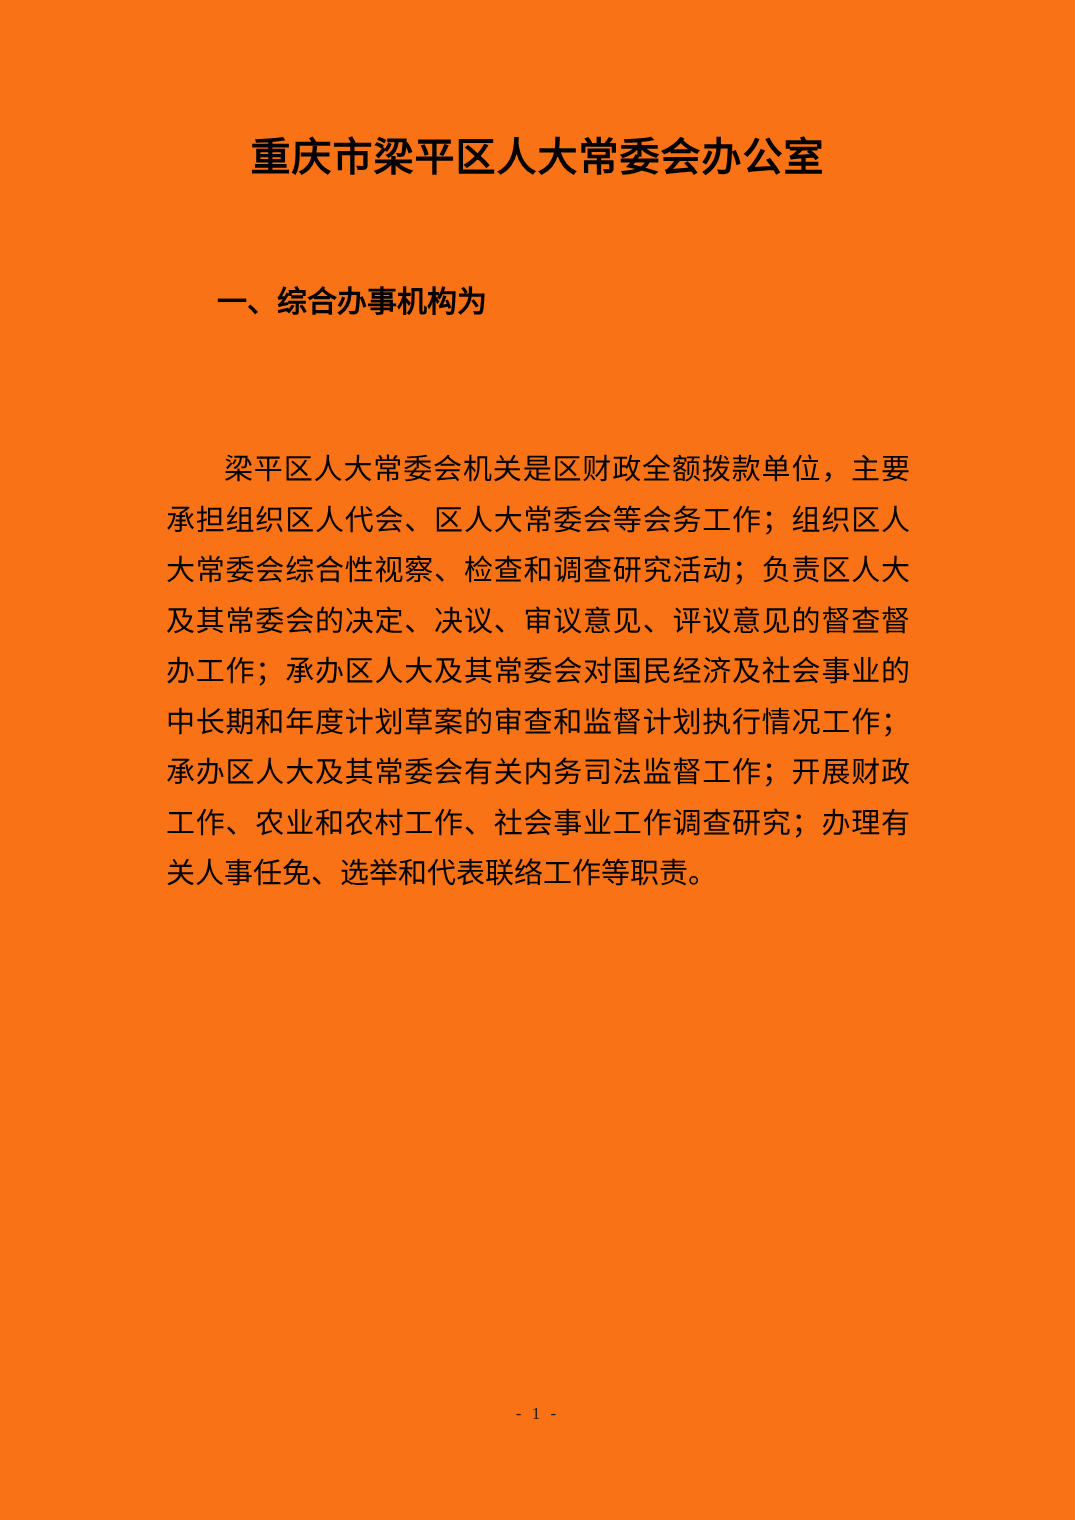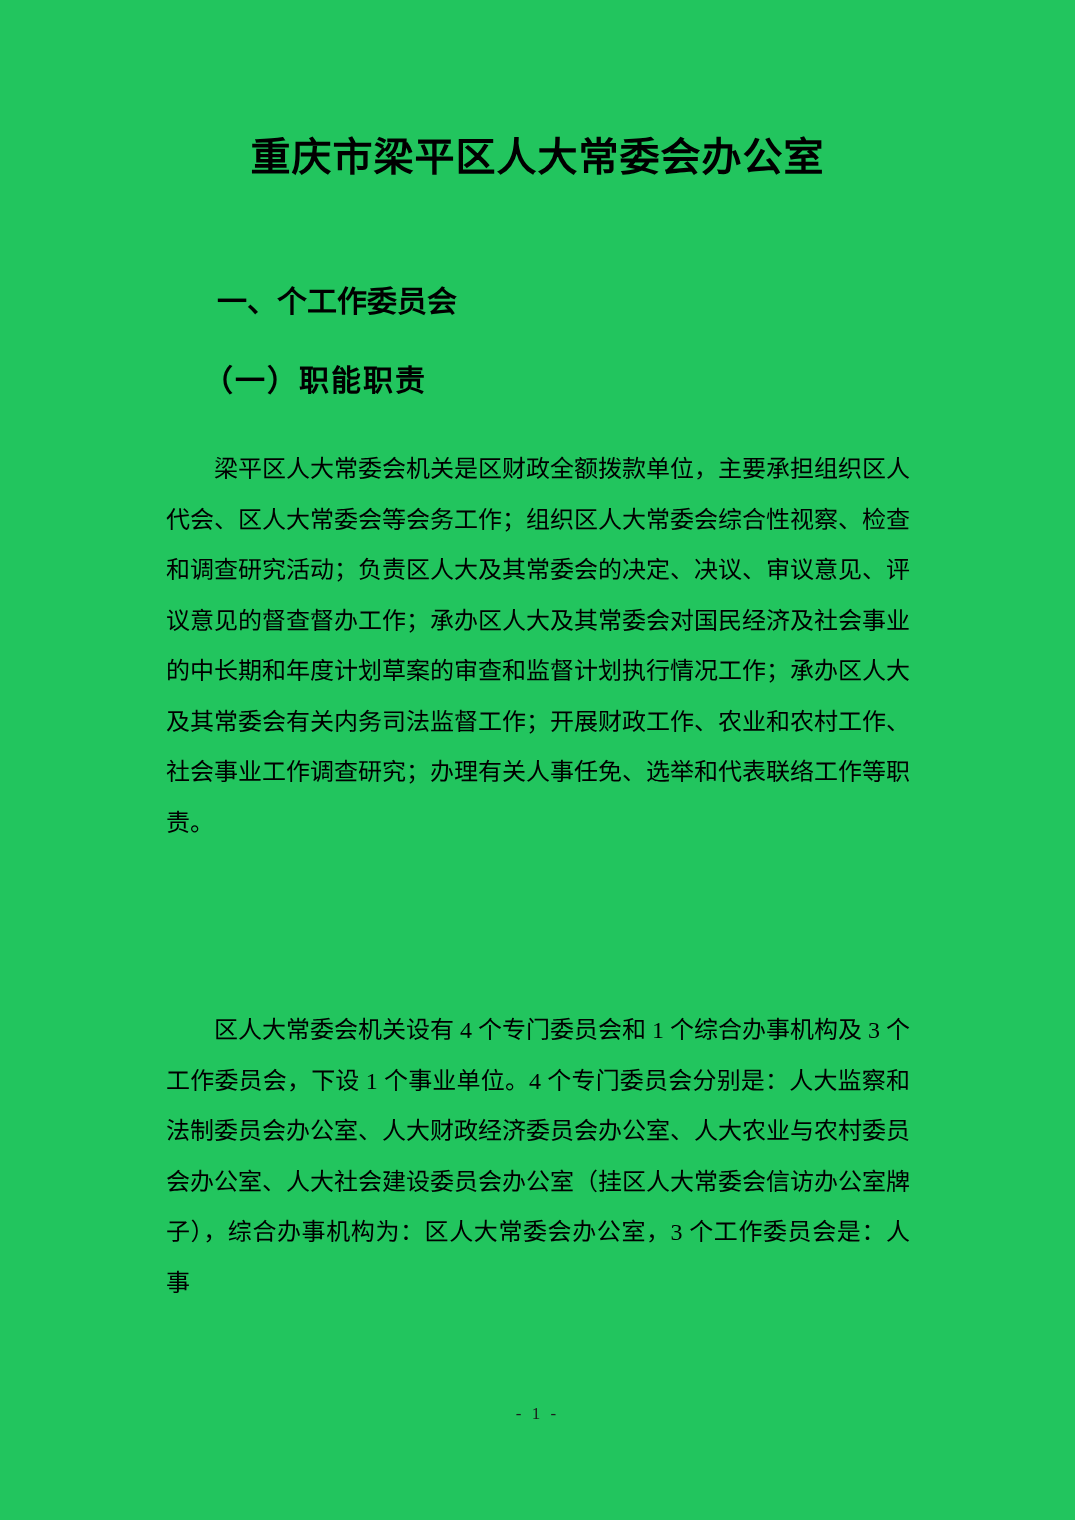--- a/index.html
+++ b/index.html
@@ -5,21 +5,21 @@
 <style>
   html, body {
     margin: 0;
     padding: 0;
     background: #ffffff;
   }
   .page {
     position: relative;
     width: 1075px;
     height: 1520px;
-    background: #22c55e;
+    background: #f97316;
     color: #000000;
     font-family: "Liberation Serif", "DejaVu Serif", serif;
     overflow: hidden;
   }
   
   .doc-title {
     position: absolute;
     left: 0;
     width: 1075px;
     margin: 0;
@@ -63,21 +63,21 @@
   .sub-heading.s2pos { top: 927px; }
 
   
   .body-para {
     position: absolute;
     left: 166px;
     width: 744px;
     margin: 0;
     font-family: "Liberation Serif", "DejaVu Serif", serif;
     font-weight: normal;
-    font-size: 24px;
+    font-size: 29px;
     line-height: 50.5px;
     text-align: justify;
     text-indent: 2em;
   }
   .body-para.p1pos { top: 444px; }
   .body-para.p2pos { top: 1005px; text-align-last: justify; }
 
   
   .page-number {
     position: absolute;
@@ -92,24 +92,22 @@
   }
 </style>
 </head>
 <body>
 
 <div class="page">
 
   <h1 class="doc-title line1">重庆市梁平区人大常委会办公室</h1>
 
 
-  <h2 class="section-heading h1pos">一、个工作委员会</h2>
+  <h2 class="section-heading h1pos">一、综合办事机构为</h2>
 
-  <h3 class="sub-heading s1pos">（一）职能职责</h3>
 
   <p class="body-para p1pos">梁平区人大常委会机关是区财政全额拨款单位，主要承担组织区人代会、区人大常委会等会务工作；组织区人大常委会综合性视察、检查和调查研究活动；负责区人大及其常委会的决定、决议、审议意见、评议意见的督查督办工作；承办区人大及其常委会对国民经济及社会事业的中长期和年度计划草案的审查和监督计划执行情况工作；承办区人大及其常委会有关内务司法监督工作；开展财政工作、农业和农村工作、社会事业工作调查研究；办理有关人事任免、选举和代表联络工作等职责。</p>
 
 
-  <p class="body-para p2pos">区人大常委会机关设有 4 个专门委员会和 1 个综合办事机构及 3 个工作委员会，下设 1 个事业单位。4 个专门委员会分别是：人大监察和法制委员会办公室、人大财政经济委员会办公室、人大农业与农村委员会办公室、人大社会建设委员会办公室（挂区人大常委会信访办公室牌子），综合办事机构为：区人大常委会办公室，3 个工作委员会是：人事</p>
 
   <div class="page-number">- 1 -</div>
 
 </div>
 
 </body></html>

